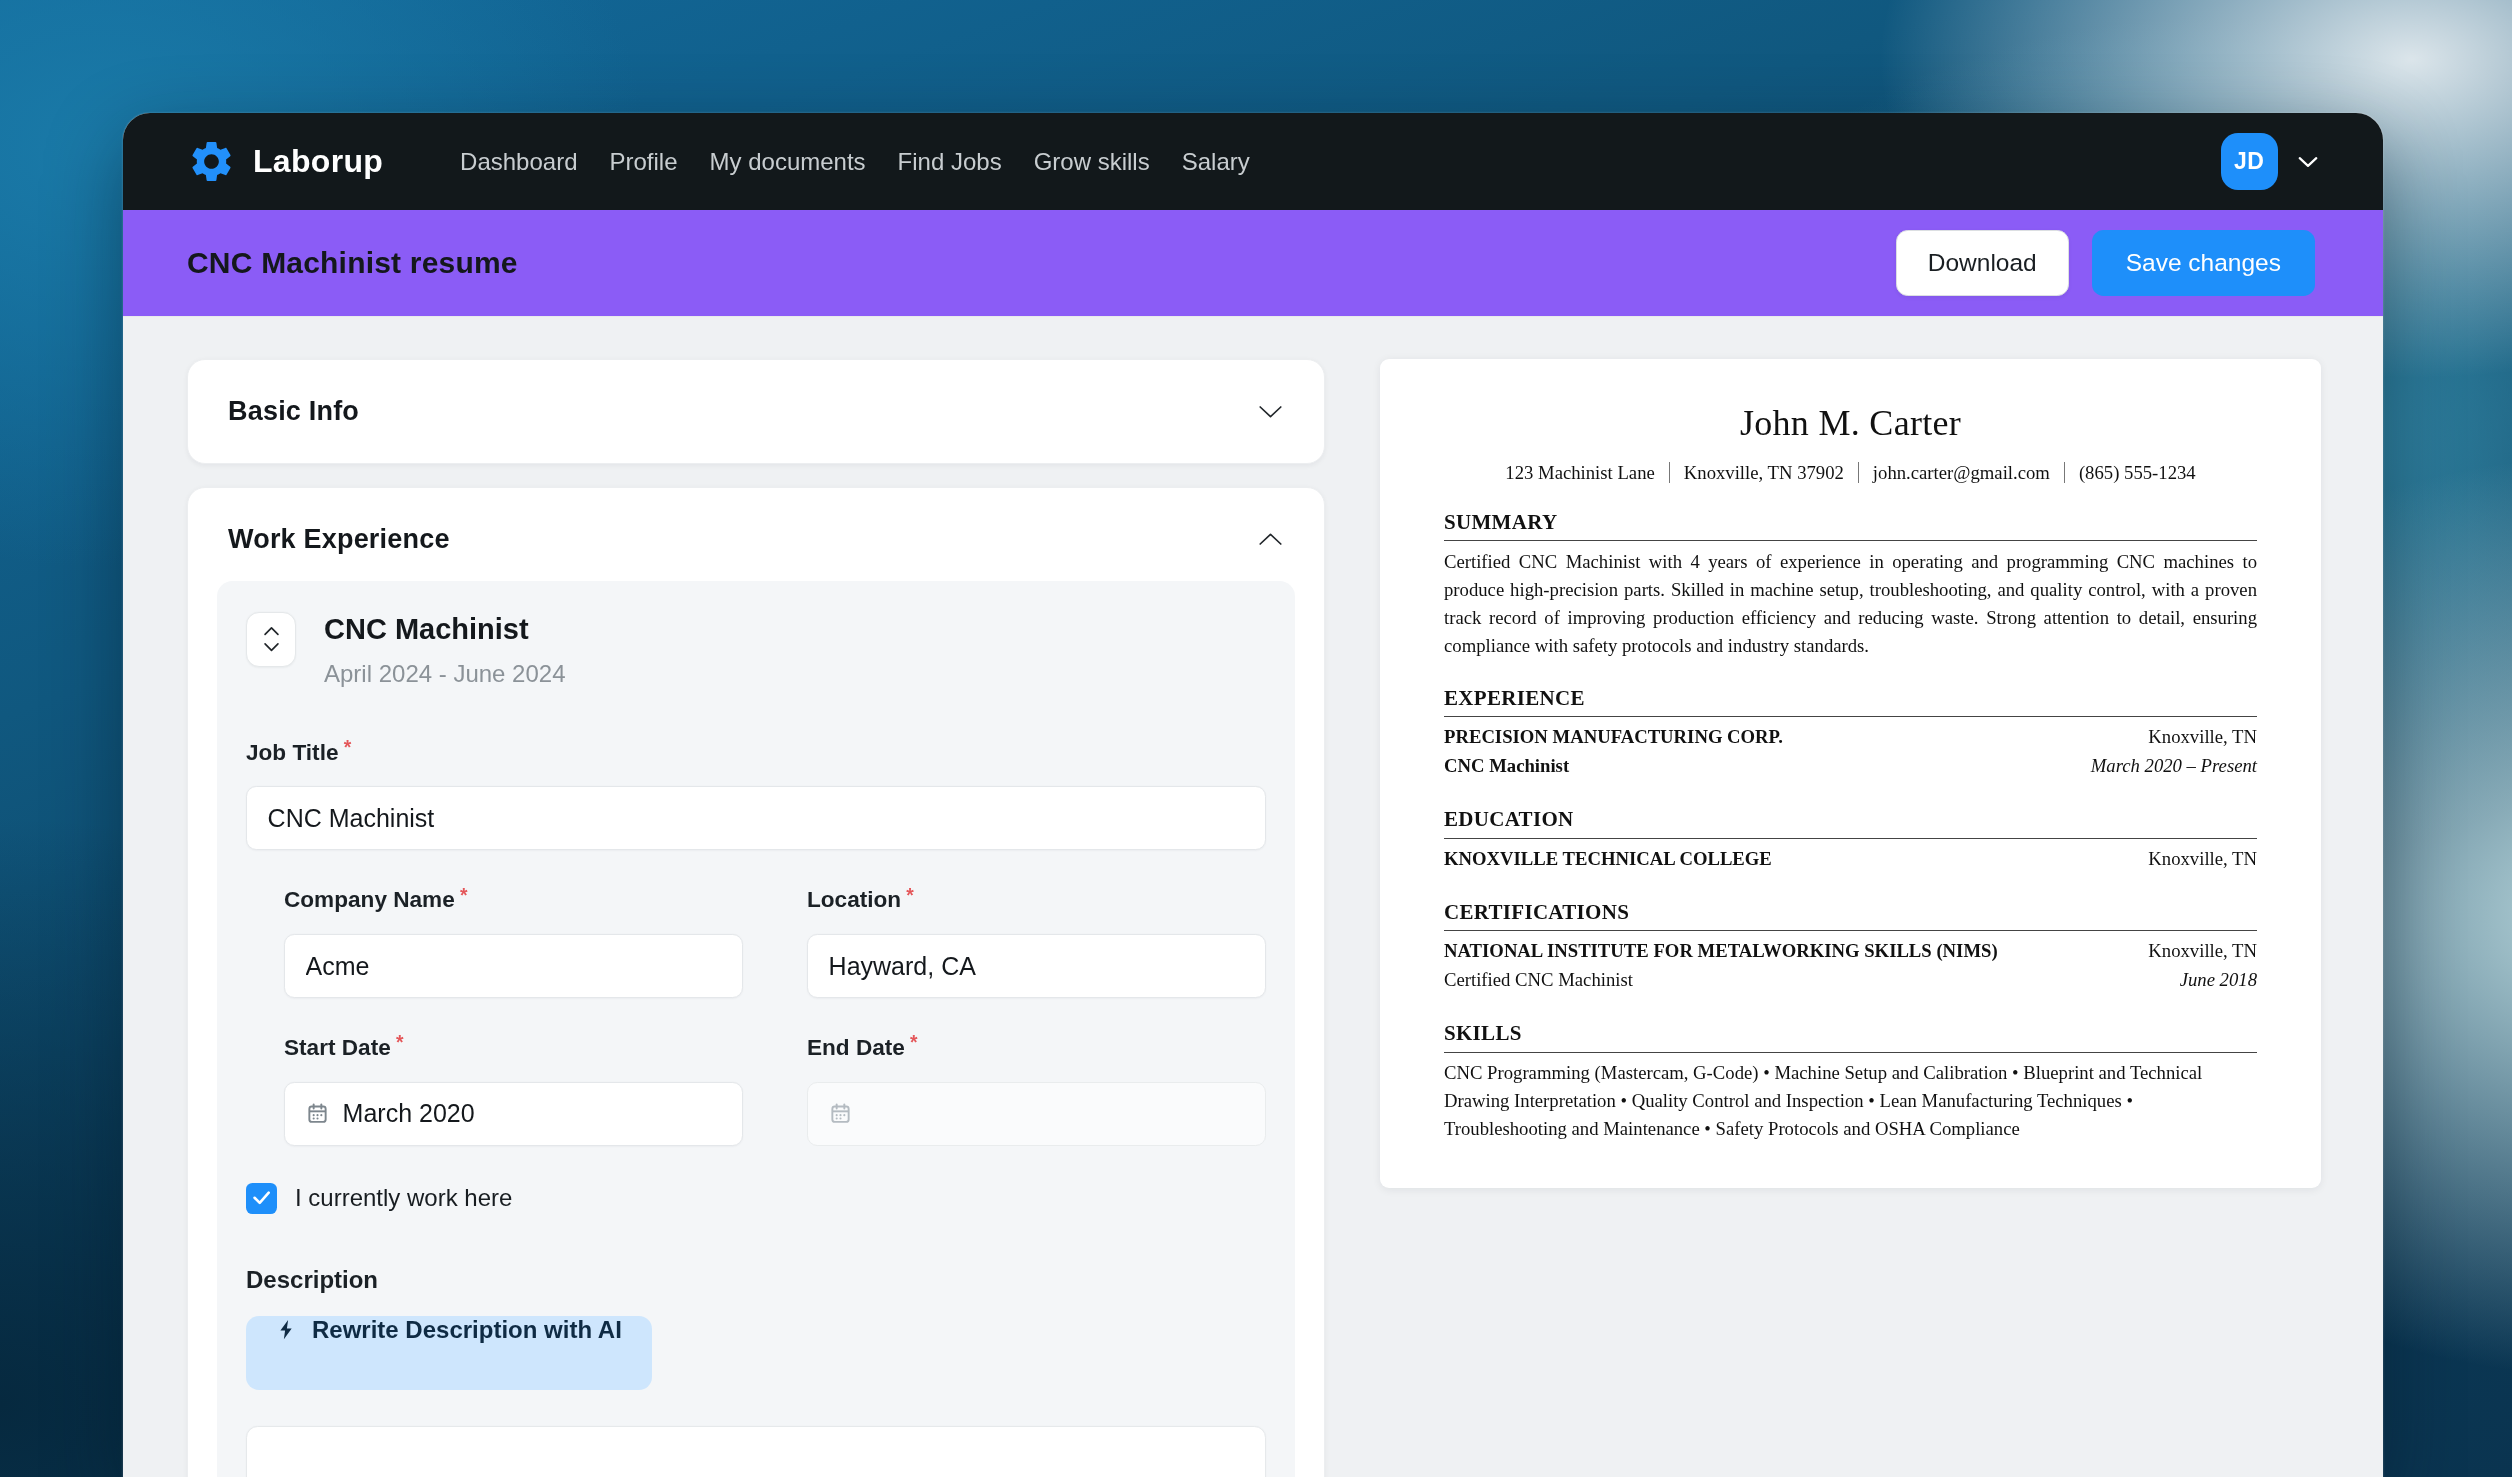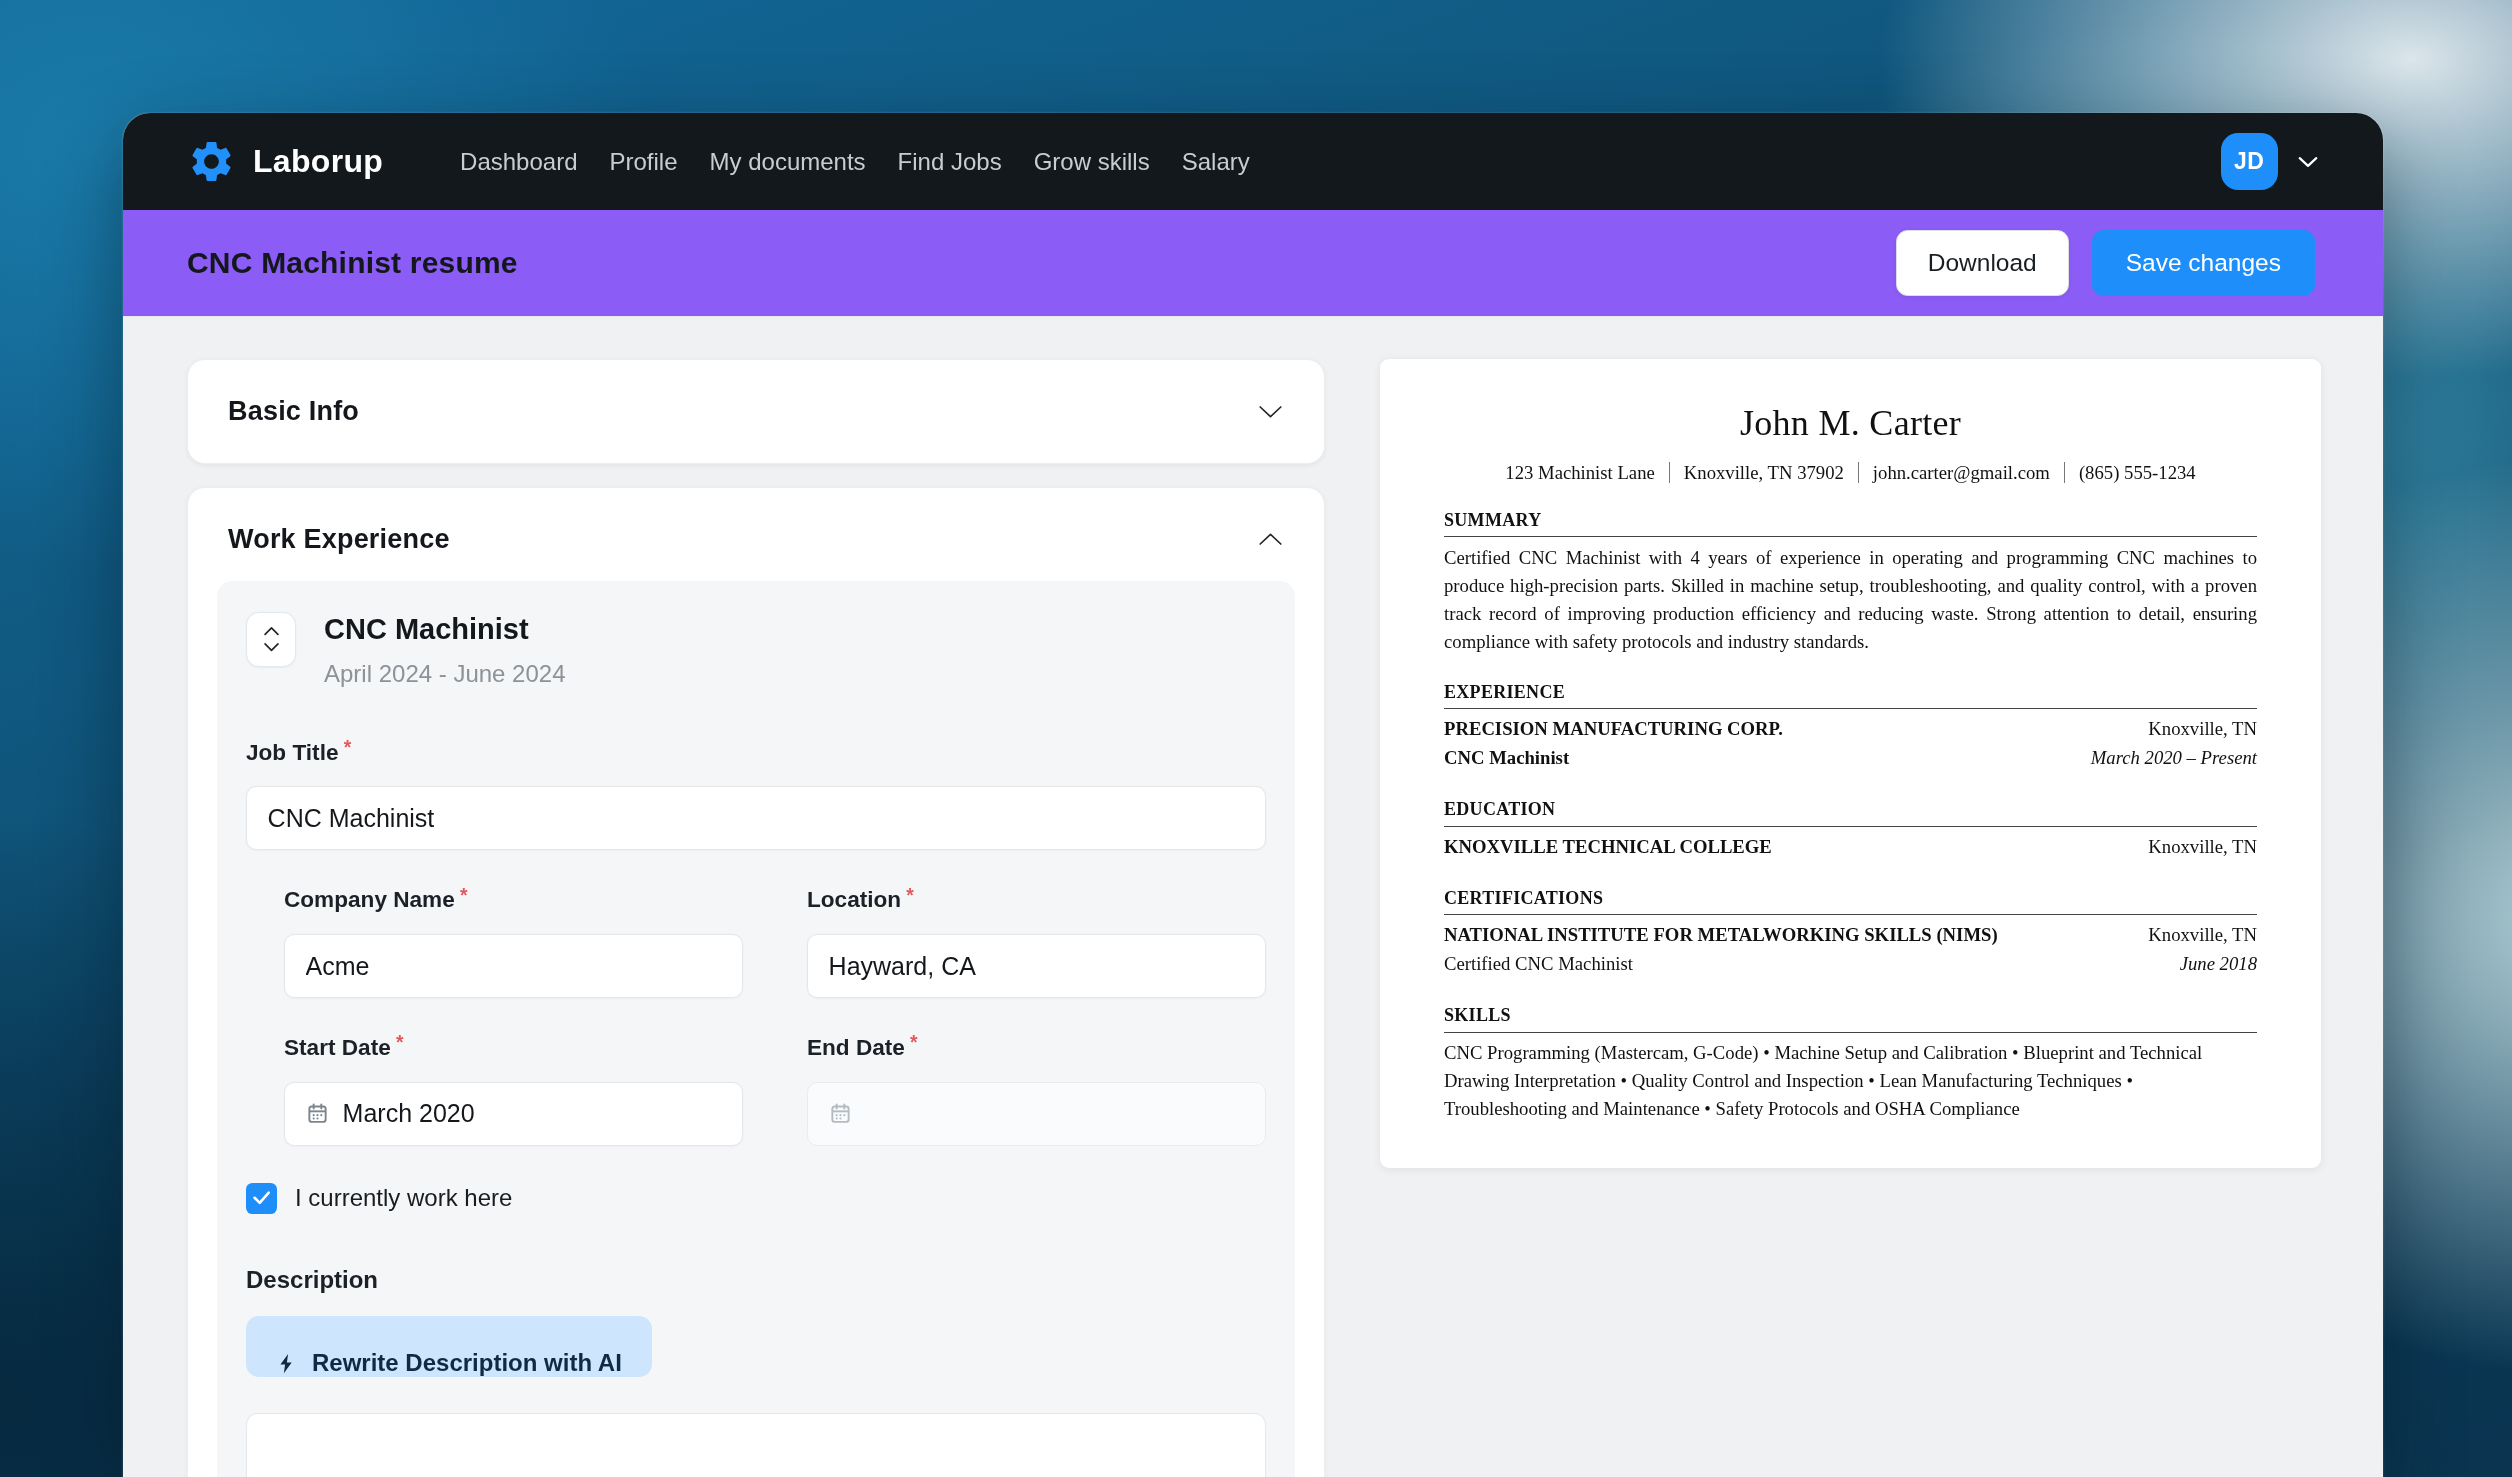--- a/index.html
+++ b/index.html
@@ -91,42 +91,42 @@
   .date-box input{ border:none; outline:none; font:inherit; color:inherit; flex:1; min-width:0; background:transparent; }
   .date-box.disabled{ background:#fafbfc; border-color:#e9eced; box-shadow:none; }
   .checkbox-row{ display:flex; align-items:center; gap:18px; margin:3.9px 0 52px 0; cursor:pointer; }
   .checkbox{
     width:31px; height:31px; border-radius:6.4px; background:var(--accent-blue);
     display:flex; align-items:center; justify-content:center; flex:none;
   }
   .checkbox-label{ font-size:24px; color:#181d21; }
   .desc-label{ font-size:24px; font-weight:700; color:#1b2126; margin-bottom:22px; }
   .ai-btn{
-    display:inline-flex; align-items:flex-end; gap:14px; height:61px; padding:0 30px;
+    display:inline-flex; align-items:flex-start; gap:14px; height:74px; padding:0 30px;
     background:var(--rewrite-bg); color:var(--rewrite-text); font-size:24px; font-weight:700;
     border:none; border-radius:13px; cursor:pointer; margin-bottom:36px;
   }
   .desc-textarea{
     width:100%; height:310px; background:#fff; border:1.3px solid #e6e9eb; border-radius:11.6px;
     resize:none; outline:none; font-family:"Liberation Sans",sans-serif; font-size:24.5px;
     padding:19.3px; box-shadow:0 0.6px 1.9px rgba(20,30,40,.04);
   }
   
   .resume-col{ width:941px; flex:none; }
   .resume-card{
     background:#fff; border-radius:9px; box-shadow:0 1.9px 9px rgba(18,28,38,.07);
     padding:43px 64px 45px 64px; min-height:645px;
     font-family:"Liberation Serif", serif; color:#111;
   }
   .resume-name{ text-align:center; font-size:36px; font-weight:400; letter-spacing:0.3px; }
   .resume-contact{ text-align:center; margin-top:18px; font-size:18.7px; color:#111; }
   .resume-contact span{ padding:0 14px; }
   .resume-contact span + span{ border-left:1.3px solid #777; }
   .rsec{ margin-top:26px; }
-  .rsec-head{ font-size:18px; font-weight:700; letter-spacing:0.3px; }
+  .rsec-head{ font-size:21px; font-weight:700; letter-spacing:0.3px; }
   .rsec-rule{ border:none; border-top:1.9px solid #444; margin:5.2px 0 6.4px 0; }
   .rpara{ font-size:18.7px; line-height:1.5; text-align:justify; }
   .rpara.left{ text-align:left; }
   .rrow{ display:flex; justify-content:space-between; font-size:18.7px; line-height:1.55; }
   .rrow .bold{ font-weight:700; }
   .rrow .italic{ font-style:italic; }
   
   .chev{ stroke:#21262a; stroke-width:2.6; fill:none; stroke-linecap:round; stroke-linejoin:round; }
 </style>
 </head>

